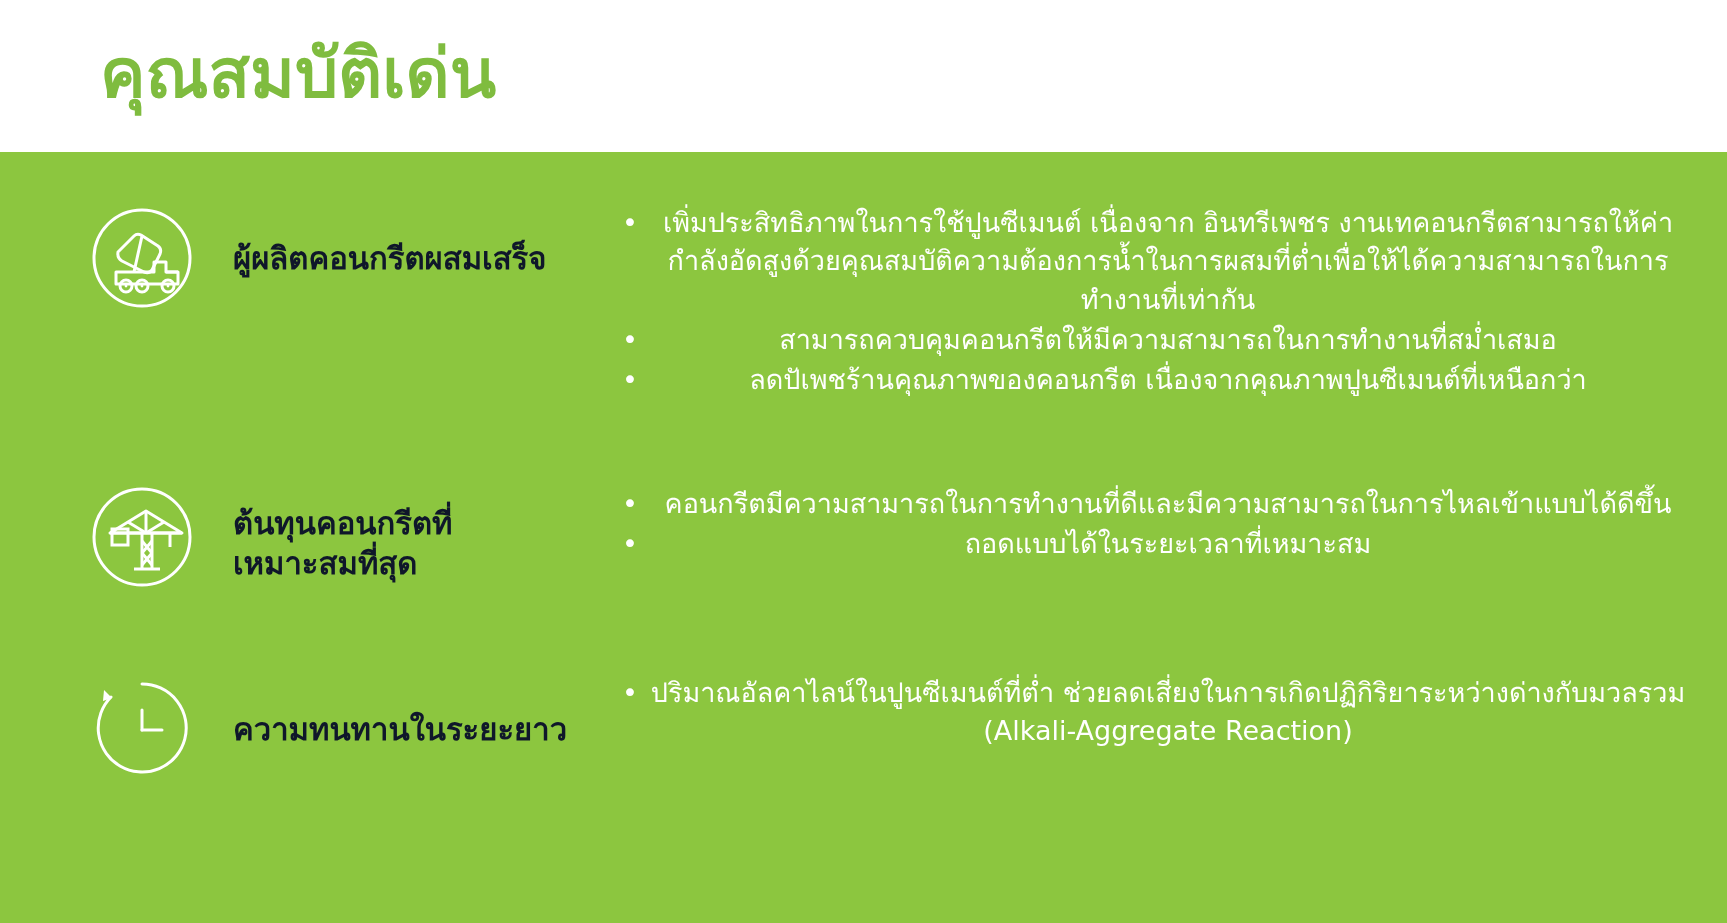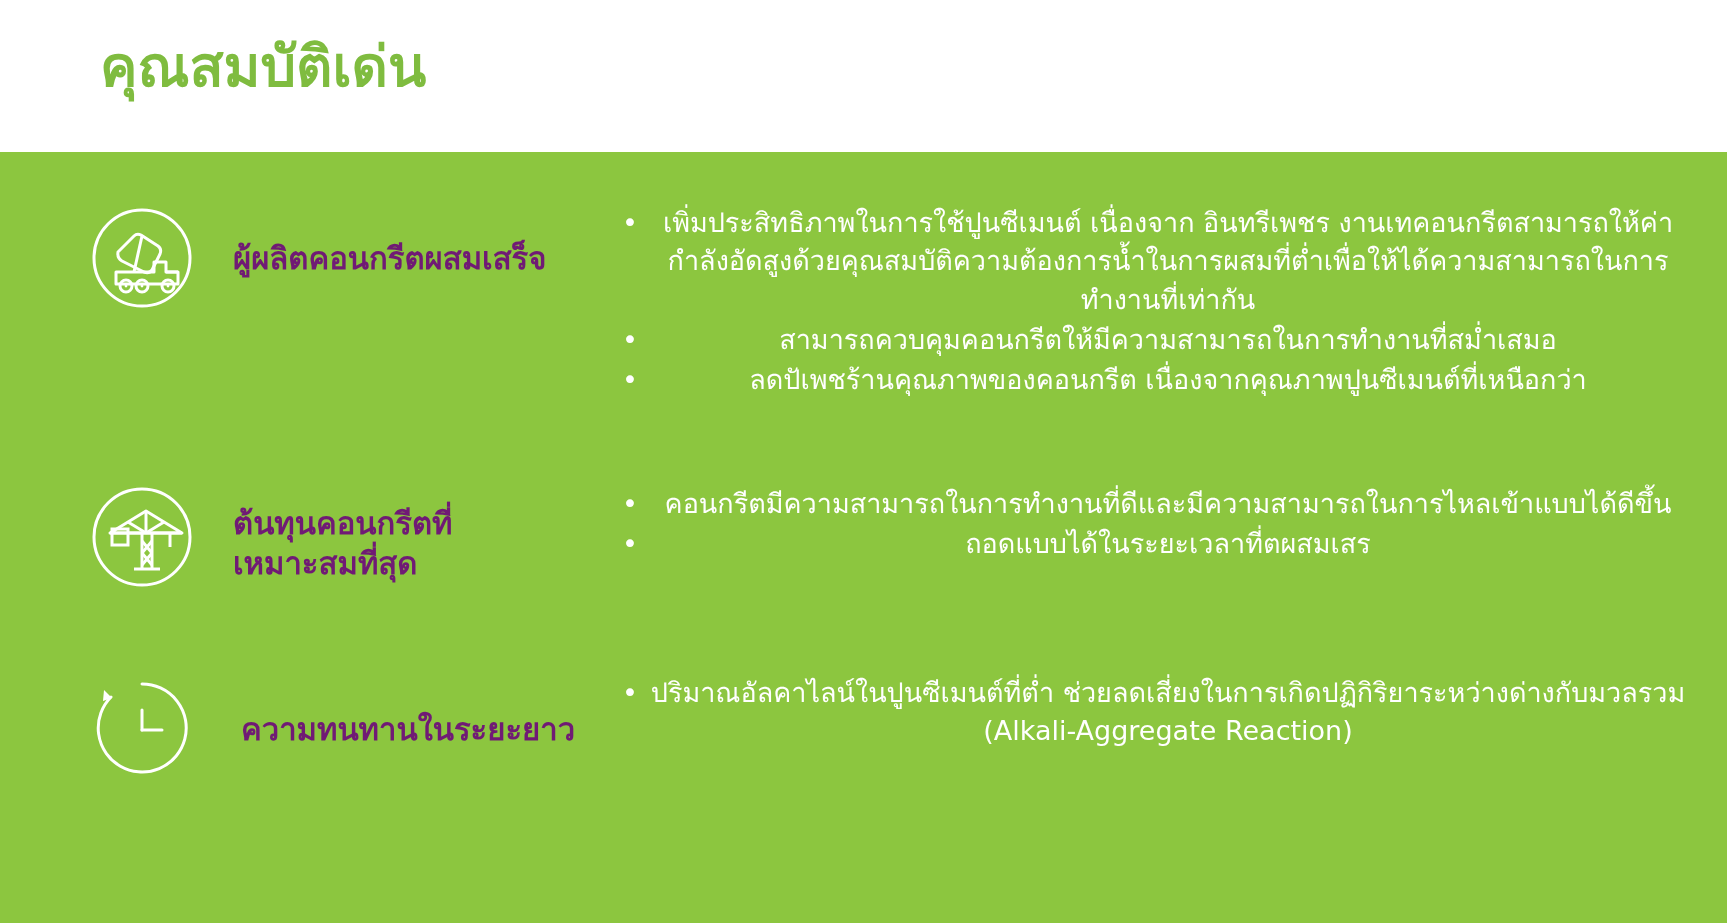--- a/index.html
+++ b/index.html
@@ -11,21 +11,21 @@
   }
   .slide{position:relative;width:1727px;height:923px;background:#ffffff;}
 
   
   .header{
     position:absolute;left:0;top:0;width:1727px;height:152px;
     background:#ffffff;
   }
   .header-title{
     position:absolute;left:100px;top:38px;
-    font-size:56px;line-height:1.05;
+    font-size:68px;line-height:1.05;
     font-weight:700;
     color:#7FBC3F;
     letter-spacing:0px;
     white-space:nowrap;
   }
 
   
   .panel{
     position:absolute;left:0;top:152px;width:1727px;height:771px;
     background:#8CC63F;
@@ -44,28 +44,28 @@
   }
   .row-1 .icon-wrap{top:24px;}
   .row-2 .icon-wrap{top:18px;}
   .row-3 .icon-wrap{top:24px;}
 
   .icon-wrap svg{display:block;width:104px;height:104px;}
 
   
   .row-head{
     position:absolute;left:233px;width:360px;
-    color:#701a75;
+    color:#0f172a;
     font-size:31px;
     font-weight:700;
     line-height:1.28;
   }
   .row-1 .row-head{top:57px;}
   .row-2 .row-head{top:37px;}
-  .row-3 .row-head{top:58px;margin-left:8px;}
+  .row-3 .row-head{top:58px;}
 
   
   .bullets{
     position:absolute;left:620px;width:1070px;
     color:#ffffff;
     font-size:27px;
     line-height:1.42;
     list-style:none;margin:0;padding:0;
   }
   .row-1 .bullets{top:22px;}
@@ -164,21 +164,21 @@
         <div class="row-head" style="white-space:pre-line;">ต้นทุนคอนกรีตที่
 เหมาะสมที่สุด</div>
 
         <ul class="bullets">
           <li>
             <span class="dot">•</span>
             <span class="txt">คอนกรีตมีความสามารถในการทำงานที่ดีและมีความสามารถในการไหลเข้าแบบได้ดีขึ้น</span>
           </li>
           <li>
             <span class="dot">•</span>
-            <span class="txt">ถอดแบบได้ในระยะเวลาที่ตผสมเสร</span>
+            <span class="txt">ถอดแบบได้ในระยะเวลาที่เหมาะสม</span>
           </li>
         </ul>
       </div>
 
       <div class="row row-3">
 
         <div class="icon-wrap">
           <svg viewBox="0 0 104 104" xmlns="http://www.w3.org/2000/svg">
             <path d="M52 8 A44 44 0 1 1 21 21" fill="none" stroke="#ffffff" stroke-width="3" stroke-linecap="round"></path>
             <path d="M14 14 L22 22 L13 25 Z" fill="#ffffff"></path>

